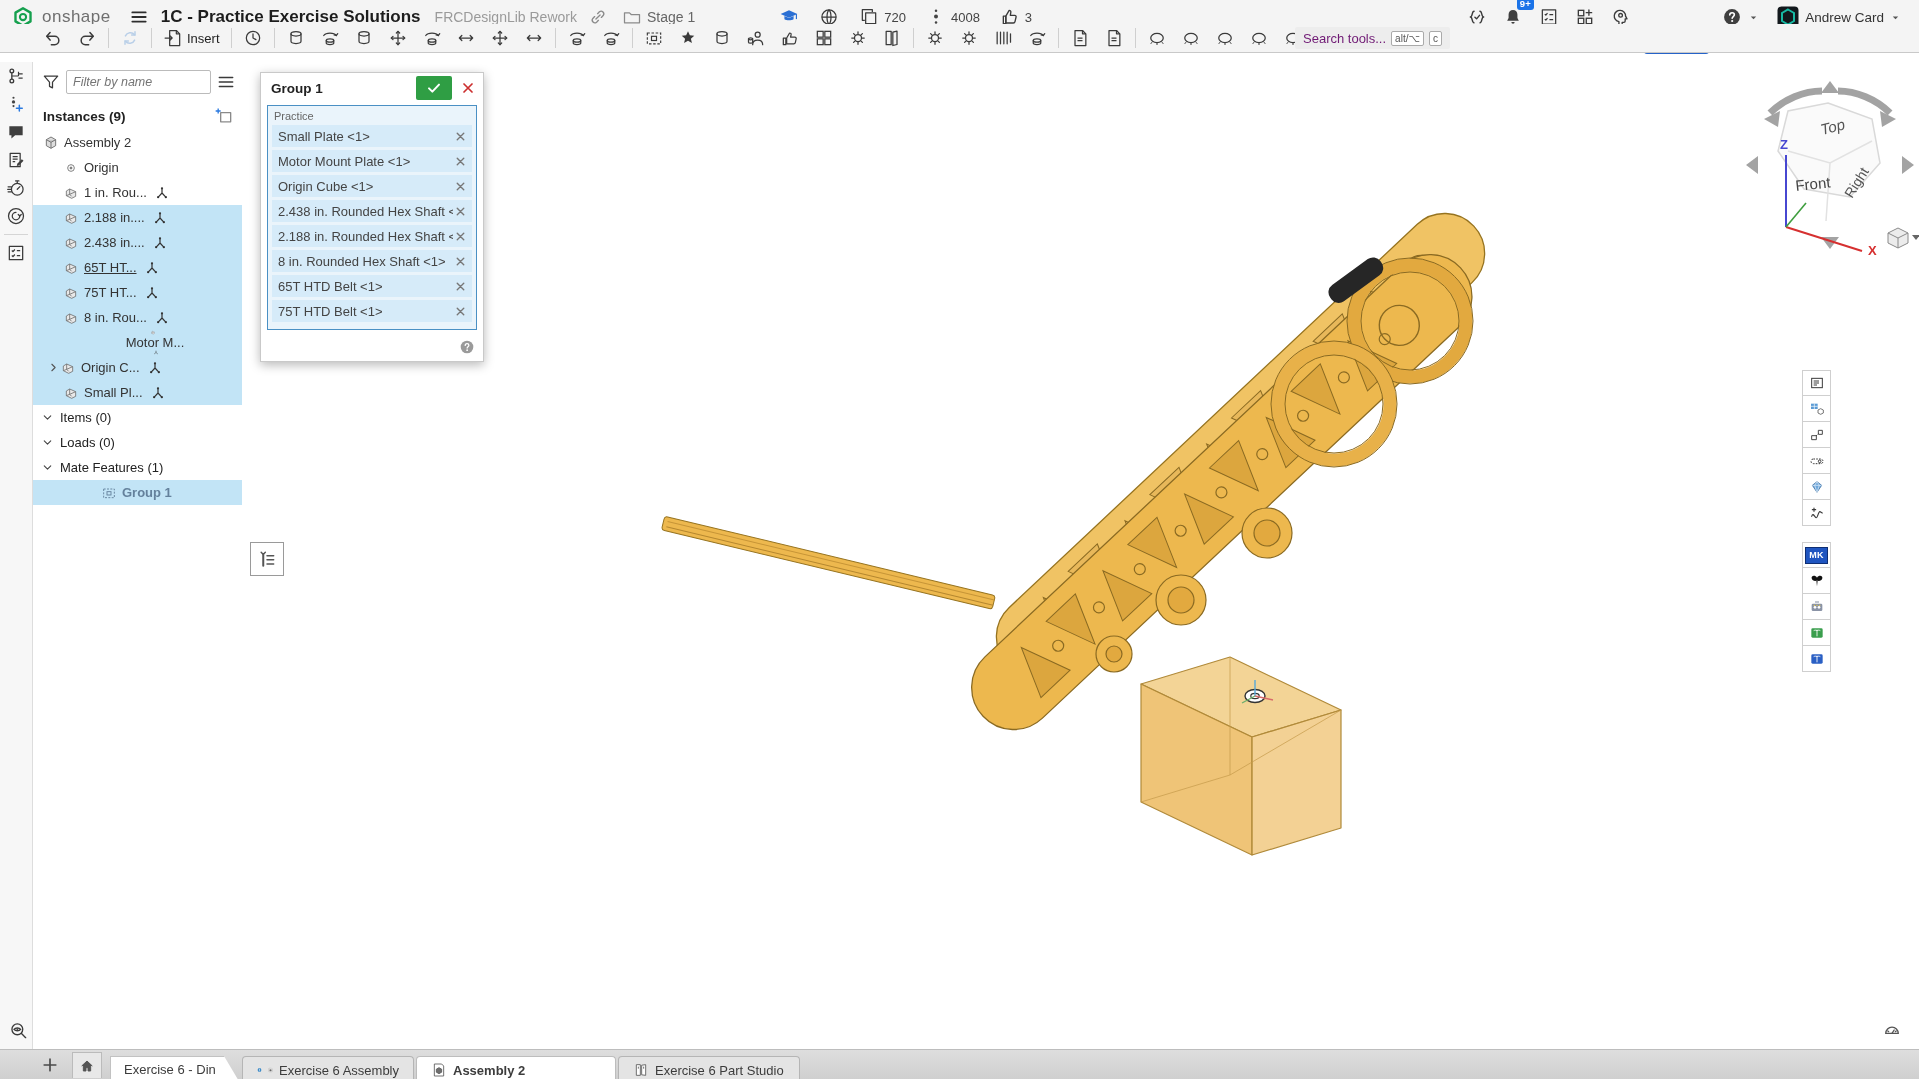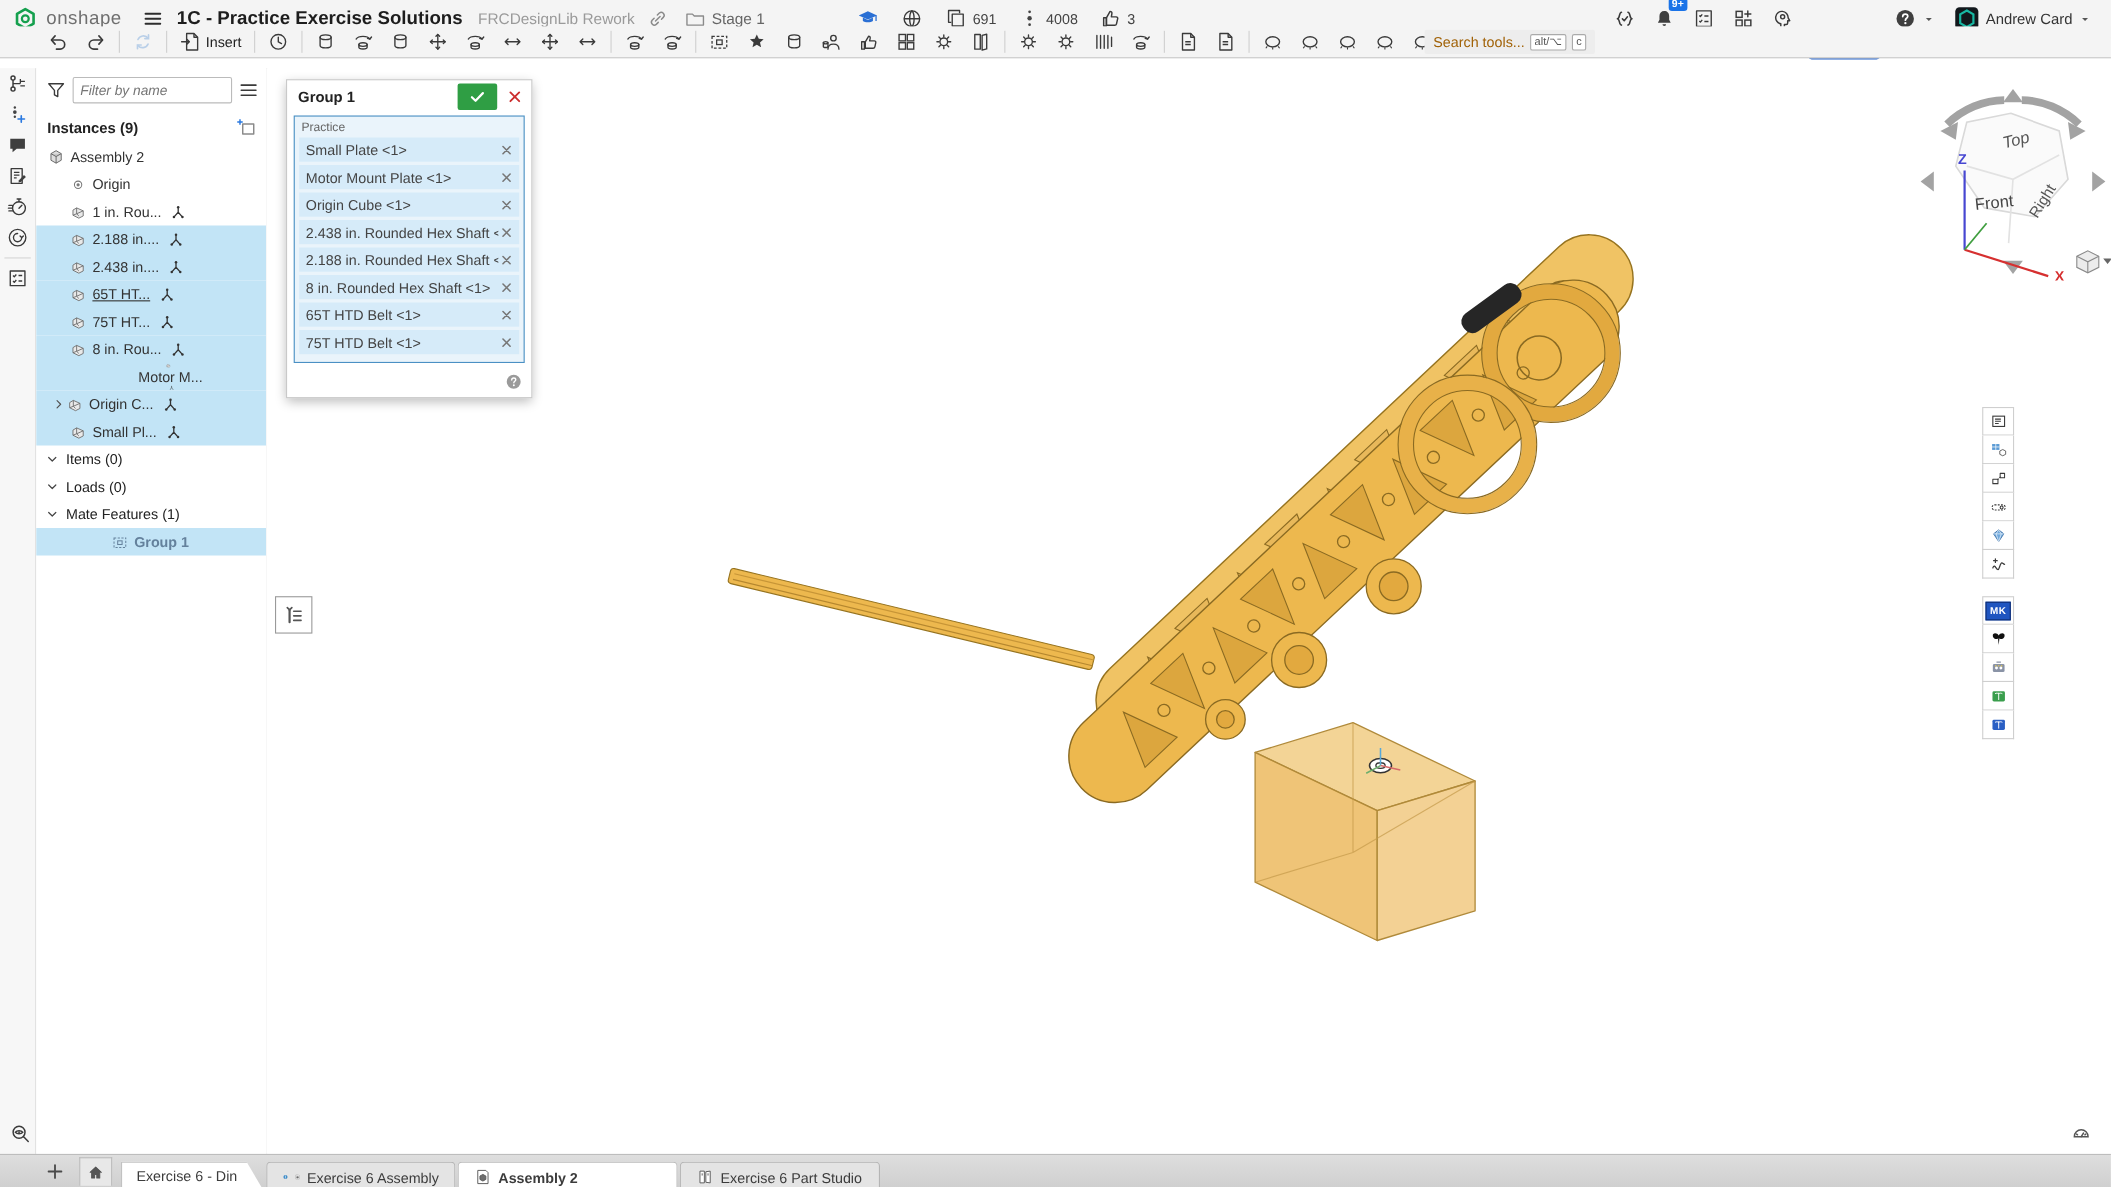--- a/index.html
+++ b/index.html
@@ -36,21 +36,21 @@
 
   
   #tbar{position:absolute;left:0;top:24px;width:1919px;height:28px;background:#f4f4f4;
         border-bottom:1px solid #c9c9c9;display:flex;align-items:center;}
   .tbtn{background:none;border:none;padding:2px 4px;margin:0 3px;cursor:pointer;display:flex;align-items:center;gap:4px;}
   .tsep{width:1px;height:20px;background:#cfcfcf;margin:0 4px;}
   .insert-label{font-size:13px;color:#222;}
   #tb-icons{display:flex;align-items:center;}
   #search-tools{position:absolute;left:1295px;top:3px;height:22px;display:flex;align-items:center;gap:5px;
                 background:#ededed;padding:0 8px;border-radius:2px;cursor:text;}
-  #search-tools .sq{font-size:13px;color:#a16207;}
+  #search-tools .sq{font-size:13px;color:#701a75;}
   .kbd{font-size:10px;color:#555;border:1px solid #aaa;background:#fff;border-radius:2px;padding:0 3px;line-height:13px;}
 
   
   #lstrip{position:absolute;left:0;top:62px;width:32px;height:987px;background:#f7f7f7;border-right:1px solid #ddd;}
   .strip-btn{background:none;border:none;width:32px;height:28px;display:flex;align-items:center;justify-content:center;
              cursor:pointer;padding:0;}
   .strip-div{height:1px;background:#d5d5d5;margin:4px 4px;}
   #observe-btn{position:absolute;left:3px;bottom:4px;}
 
   
@@ -587,21 +587,21 @@
           </button>
         <button class="meta-ic">
             <svg class="ic" viewBox="0 0 24 24">
               <use href="#s-globe"></use>
             </svg>
           </button>
         <button class="meta-ic">
           <svg class="ic" viewBox="0 0 24 24">
               <use href="#s-copy"></use>
             </svg>
-          <span class="meta-txt">691</span>
+          <span class="meta-txt">720</span>
         </button>
         <button class="meta-ic">
           <svg class="ic" viewBox="0 0 24 24">
               <use href="#s-spool"></use>
             </svg>
           <span class="meta-txt">4008</span>
         </button>
         <button class="meta-ic">
           <svg class="ic" viewBox="0 0 24 24">
               <use href="#s-thumb"></use>

